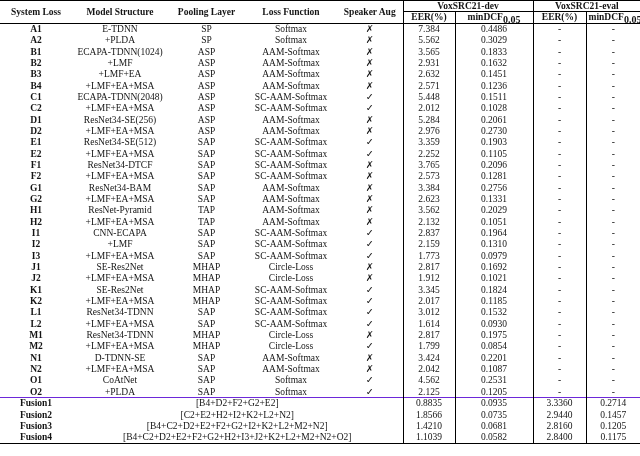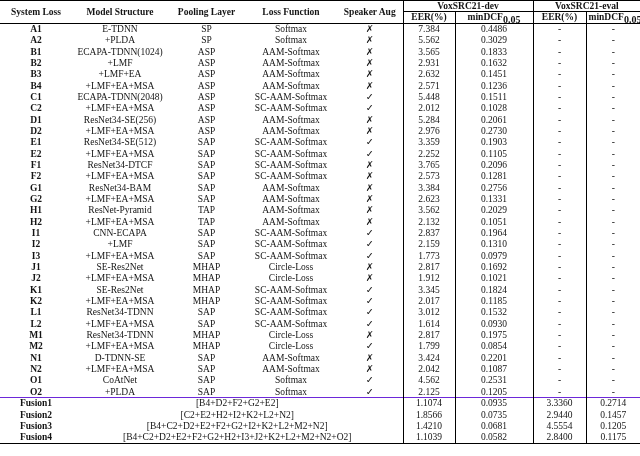--- a/index.html
+++ b/index.html
@@ -431,39 +431,39 @@
         <td class="m">2.125</td>
         <td class="m">0.1205</td>
         <td class="m">-</td>
         <td class="m">-</td>
       </tr>
     </tbody>
   <tbody id="fusion-body">
       <tr>
         <td class="idx">Fusion1</td>
         <td colspan="4">[B4+D2+F2+G2+E2]</td>
-        <td class="m">1.1074</td>
+        <td class="m">0.8835</td>
         <td class="m">0.0935</td>
         <td class="m">3.3360</td>
         <td class="m">0.2714</td>
       </tr>
       <tr>
         <td class="idx">Fusion2</td>
         <td colspan="4">[C2+E2+H2+I2+K2+L2+N2]</td>
         <td class="m">1.8566</td>
         <td class="m">0.0735</td>
         <td class="m">2.9440</td>
         <td class="m">0.1457</td>
       </tr>
       <tr>
         <td class="idx">Fusion3</td>
         <td colspan="4">[B4+C2+D2+E2+F2+G2+I2+K2+L2+M2+N2]</td>
         <td class="m b">1.4210</td>
         <td class="m b">0.0681</td>
-        <td class="m b">4.5554</td>
+        <td class="m b">2.8160</td>
         <td class="m b">0.1205</td>
       </tr>
       <tr>
         <td class="idx">Fusion4</td>
         <td colspan="4">[B4+C2+D2+E2+F2+G2+H2+I3+J2+K2+L2+M2+N2+O2]</td>
         <td class="m b">1.1039</td>
         <td class="m b">0.0582</td>
         <td class="m b">2.8400</td>
         <td class="m b">0.1175</td>
       </tr>

